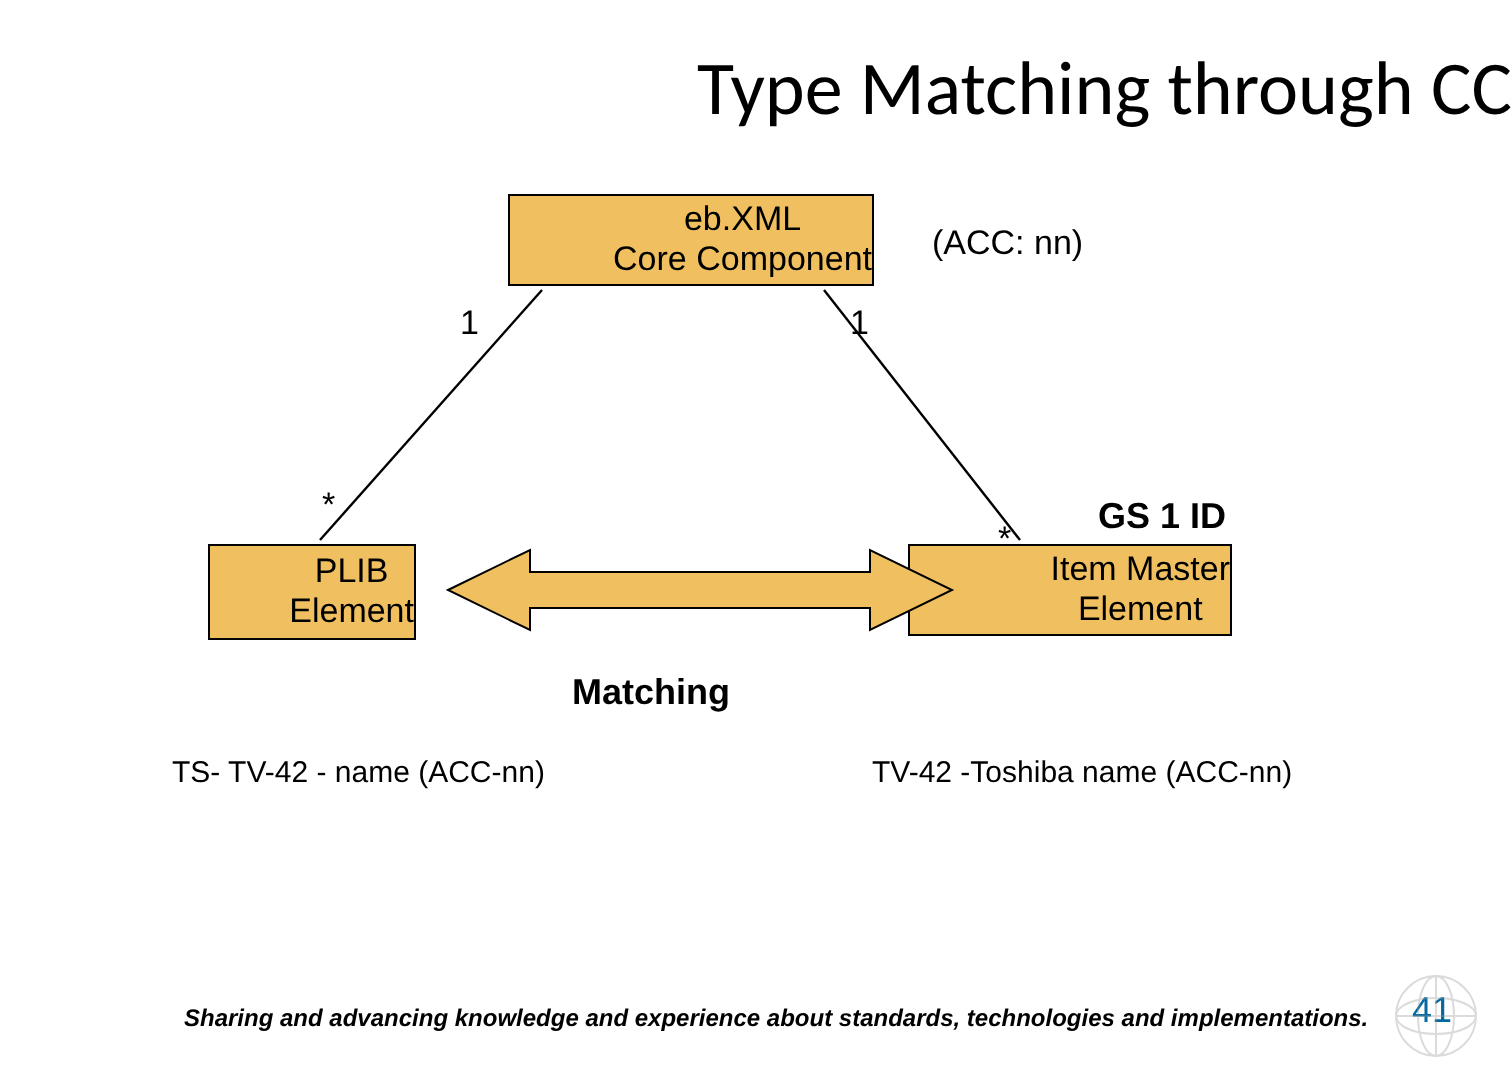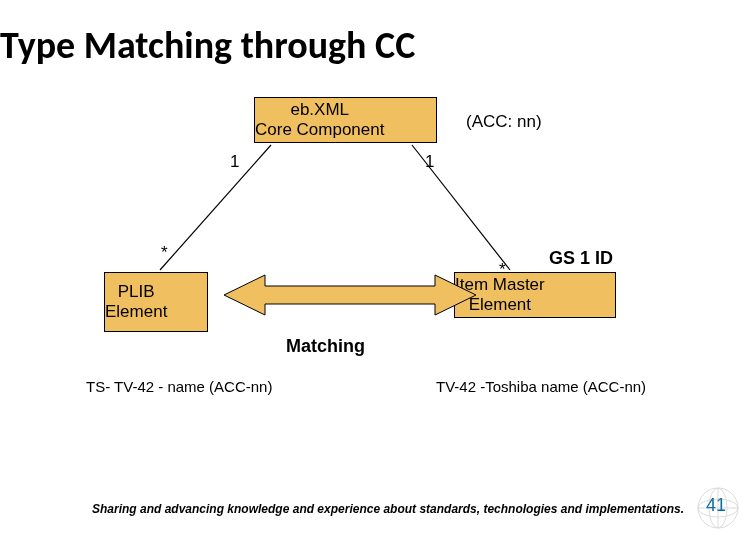--- a/index.html
+++ b/index.html
@@ -1,18 +1,18 @@
 <!DOCTYPE html>
 <html><head>
 <meta charset="utf-8">
 <style>
   html,body{margin:0;padding:0}
   body{width:756px;height:540px;background:#fff;font-family:Arial,Helvetica,sans-serif;position:relative;color:#000}
-  .title{position:absolute;left:0;right:0;top:22px;text-align:left;font-family:Calibri,Arial,sans-serif;font-size:38px;font-weight:700}
-  .box{position:absolute;background:#f0c060;border:1px solid #000;display:flex;align-items:center;justify-content:flex-start;text-align:center;font-size:17px;line-height:1.15;box-sizing:border-box}
+  .title{position:absolute;left:0;right:0;top:22px;text-align:right;font-family:Calibri,Arial,sans-serif;font-size:38px;font-weight:400}
+  .box{position:absolute;background:#f0c060;border:1px solid #000;display:flex;align-items:center;justify-content:flex-end;text-align:center;font-size:17px;line-height:1.15;box-sizing:border-box}
   .label{position:absolute;font-size:17px}
   .label.bold{font-weight:600}
   .body-label{position:absolute;font-size:15px}
   .footer{position:absolute;left:92px;bottom:24px;font-size:12px;font-weight:700;font-style:italic;font-family:Arial,sans-serif}
   .pagenum{position:absolute;right:30px;bottom:24px;font-size:18px;color:#0369a1}
   svg.overlay{position:absolute;left:0;top:0;width:756px;height:540px;pointer-events:none}
   .globe{position:absolute;right:16px;bottom:10px;width:44px;height:44px;opacity:.35}
 </style>
 </head>
 <body>
@@ -25,21 +25,21 @@
 </div>
 <div class="label" style="left:466px;top:112px">(ACC: nn)</div>
 
 <div class="label" style="left:230px;top:152px">1</div>
 <div class="label" style="left:425px;top:152px">1</div>
 
 <div class="label" style="left:161px;top:243px">*</div>
 <div class="label" style="left:499px;top:260px">*</div>
 <div class="label bold" style="left:549px;top:248px;font-size:18px">GS 1 ID</div>
 
-<div class="box" style="left:104px;top:272px;width:104px;height:60px">
+<div class="box" style="left:104px;top:272px;width:104px;height:48px">
   <span style="white-space:pre-line">PLIB
 Element</span>
 </div>
 
 <div class="box" style="left:454px;top:272px;width:162px;height:46px">
   <span style="white-space:pre-line">Item Master
 Element</span>
 </div>
 
 <div class="label bold" style="left:286px;top:336px;font-size:18px">Matching</div>

